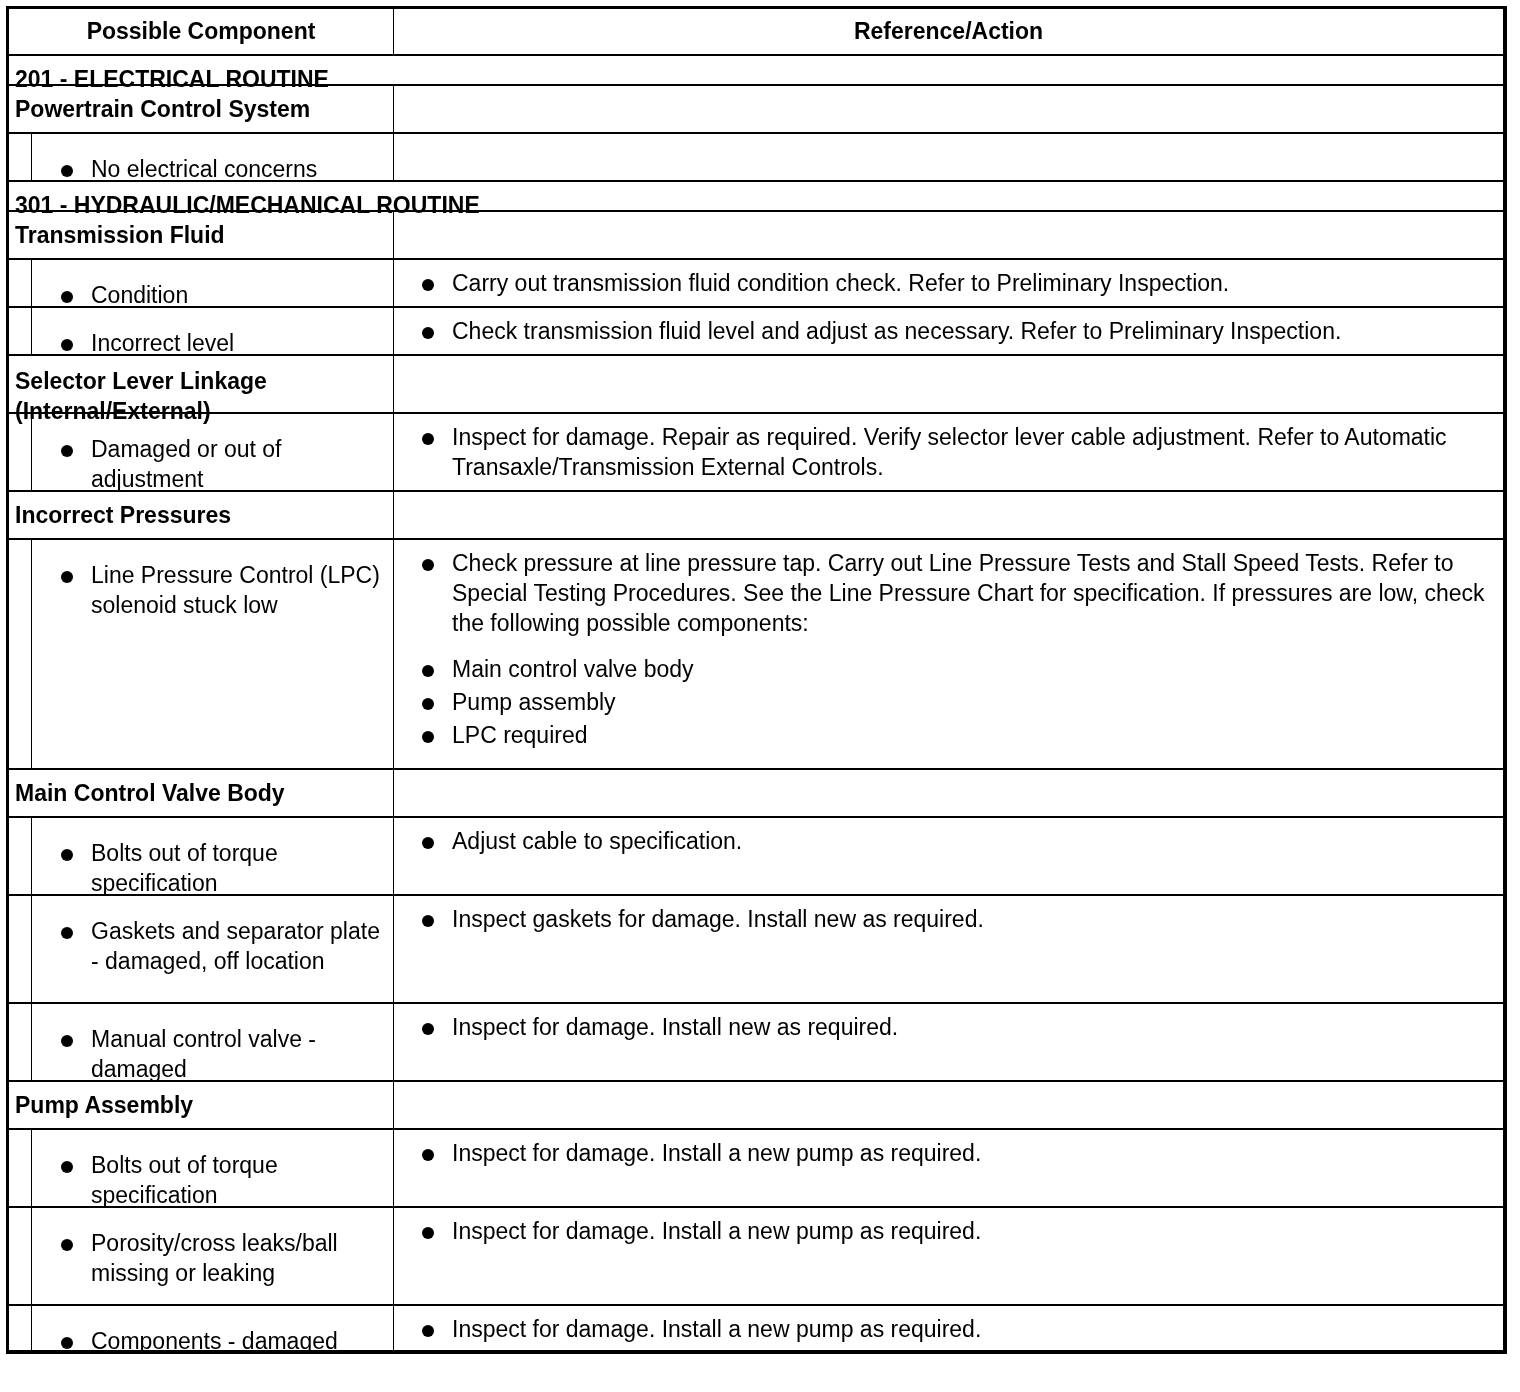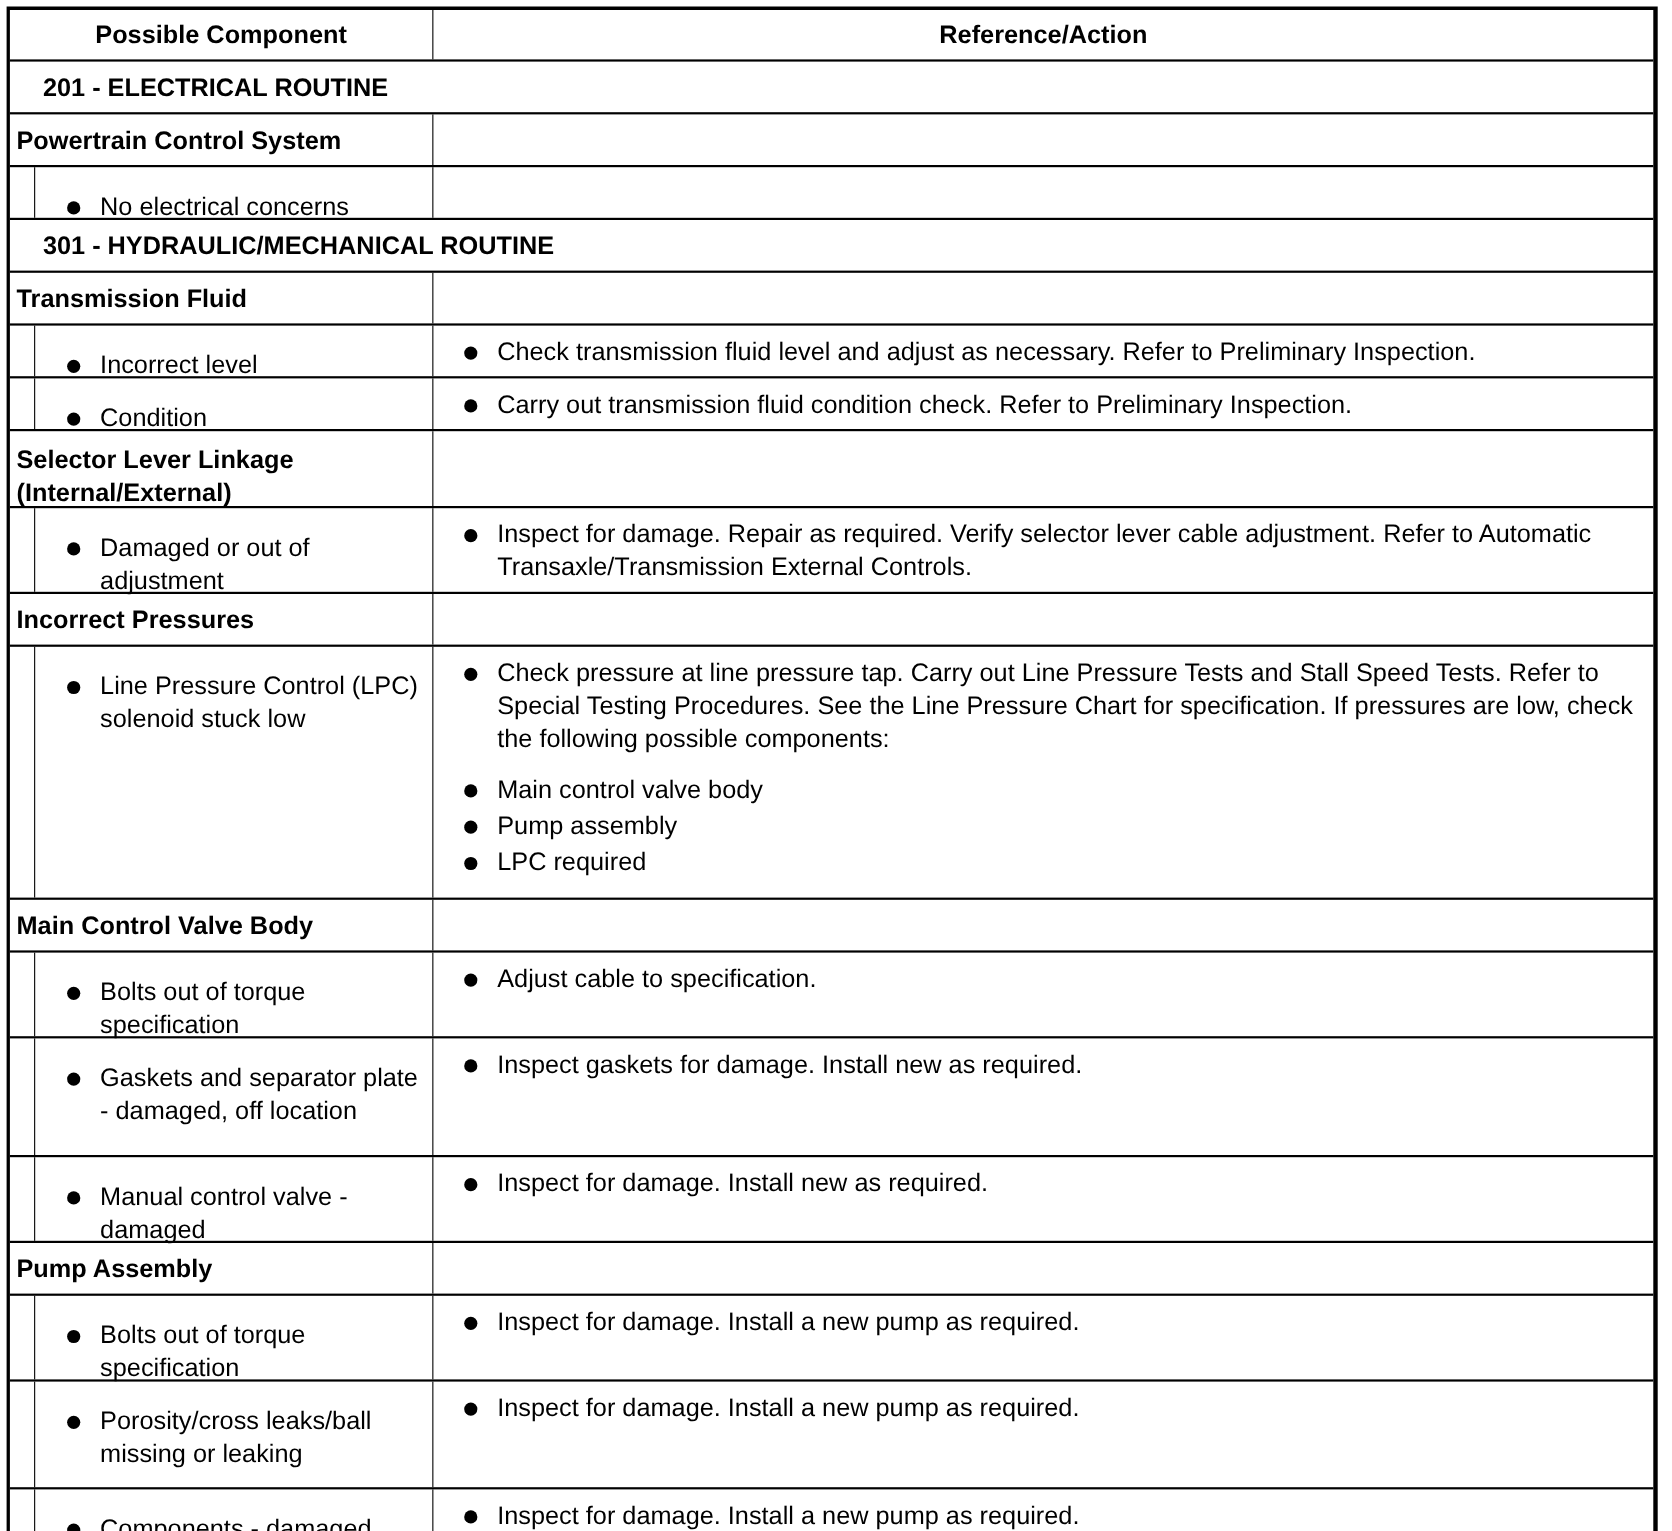--- a/index.html
+++ b/index.html
@@ -8,21 +8,21 @@
     position: absolute; left: 6px; top: 6px; width: 1501px;
     border: 3px solid #000; border-right-width: 4px; border-bottom-width: 4px;
     box-sizing: border-box;
     font-family: "Liberation Sans", sans-serif; font-size: 23px; color: #000;
   }
   .row { display: flex; border-top: 2px solid #000; box-sizing: border-box; }
   .row:first-child { border-top: none; }
   .c1 { width: 385px; box-sizing: border-box; border-right: 1px solid #000; position: relative; }
   .c2 { flex: 1; box-sizing: border-box; }
   .hdr .c1, .hdr .c2 { text-align: center; font-weight: bold; height: 45px; line-height: 45px; }
-  .span { height: 46px; line-height: 46px; padding-left: 6px; font-weight: bold; width: 100%; margin-left: 24px; }
+  .span { height: 28px; line-height: 46px; padding-left: 6px; font-weight: bold; width: 100%; }
   .group .c1 { font-weight: bold; padding: 10px 6px 8px 6px; line-height: 30px; }
   .group.single .c1 { height: 46px; padding: 0 6px; line-height: 46px; }
   .item .c1 { padding-left: 22px; }
   .item .c1::before {
     content: ""; position: absolute; left: 22px; top: 0; bottom: 0; border-left: 1px solid #000;
   }
   .bl { display: flex; line-height: 30px; }
   .bul { width: 34px; flex: none; position: relative; }
   .bul::after {
     content: ""; position: absolute; left: 28px; top: 11px; width: 12px; height: 12px;
@@ -69,46 +69,46 @@
     <div class="span">301 - HYDRAULIC/MECHANICAL ROUTINE</div>
   </div>
   <div class="row group single">
     <div class="c1">Transmission Fluid</div>
     <div class="c2"></div>
   </div>
   <div class="row item" style="height:48px">
     <div class="c1">
         <div class="bl">
           <span class="bul"></span>
+          <span class="txt">Condition</span>
+        </div>
+      </div>
+    <div class="c2">
+        <div class="bl">
+          <span class="bul"></span>
+          <span class="txt">Carry out transmission fluid condition check. Refer to Preliminary Inspection.</span>
+        </div>
+      </div>
+  </div>
+  <div class="row item" style="height:48px">
+    <div class="c1">
+        <div class="bl">
+          <span class="bul"></span>
           <span class="txt">Incorrect level</span>
         </div>
       </div>
     <div class="c2">
         <div class="bl">
           <span class="bul"></span>
           <span class="txt">Check transmission fluid level and adjust as necessary. Refer to Preliminary Inspection.</span>
         </div>
       </div>
   </div>
-  <div class="row item" style="height:48px">
-    <div class="c1">
-        <div class="bl">
-          <span class="bul"></span>
-          <span class="txt">Condition</span>
-        </div>
-      </div>
-    <div class="c2">
-        <div class="bl">
-          <span class="bul"></span>
-          <span class="txt">Carry out transmission fluid condition check. Refer to Preliminary Inspection.</span>
-        </div>
-      </div>
-  </div>
-
-  <div class="row group" style="height:70px">
+
+  <div class="row group" style="height:58px">
     <div class="c1">Selector Lever Linkage (Internal/External)</div>
     <div class="c2"></div>
   </div>
   <div class="row item" style="height:78px">
     <div class="c1">
         <div class="bl">
           <span class="bul"></span>
           <span class="txt">Damaged or out of adjustment</span>
         </div>
       </div>

